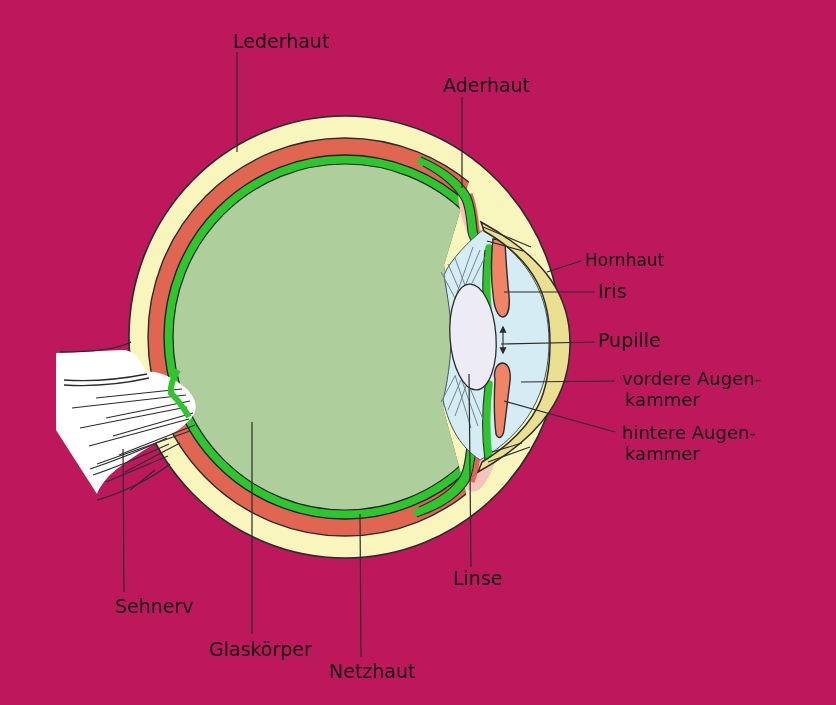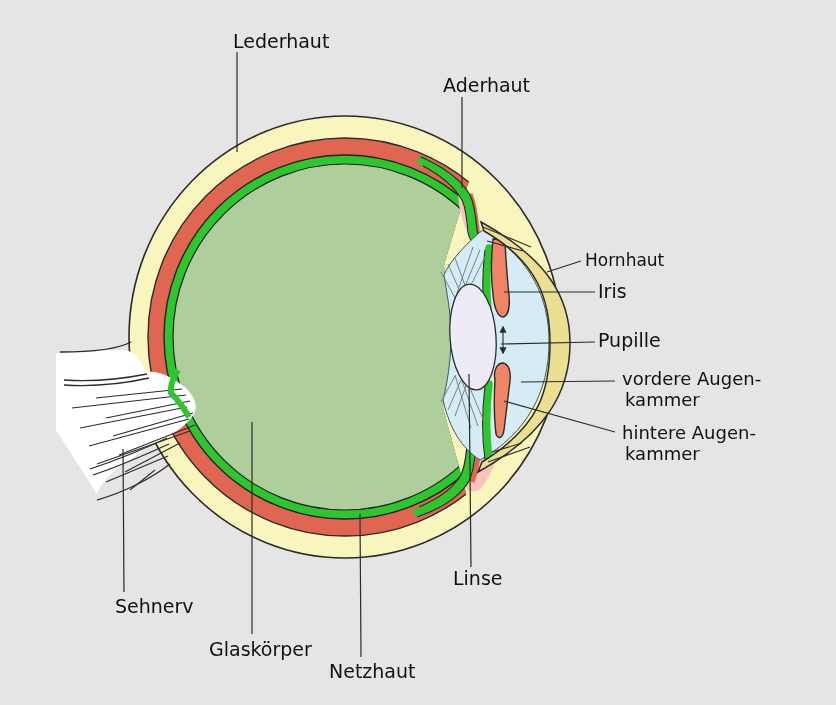--- a/index.html
+++ b/index.html
@@ -1,16 +1,16 @@
 <!DOCTYPE html>
 <html><head>
 <meta charset="utf-8">
 <style>
   html,body{margin:0;padding:0;background:#ffffff;}
-  .stage{position:relative;width:836px;height:705px;background:#e5e5e5;overflow:hidden;
+  .stage{position:relative;width:836px;height:705px;background:#be185d;overflow:hidden;
          font-family:"DejaVu Sans",sans-serif;text-decoration:underline;}
   svg{position:absolute;left:0;top:0;}
   text{fill:#111111;font-family:"DejaVu Sans",sans-serif;font-size:19px;}
   text.small{font-size:17px;}
   text.mid{font-size:18px;}
   .leader{stroke:#2b2b2b;stroke-width:1.2;fill:none;}
   .outline{stroke:#2b2b2b;fill:none;}
 </style>
 </head>
 <body>

